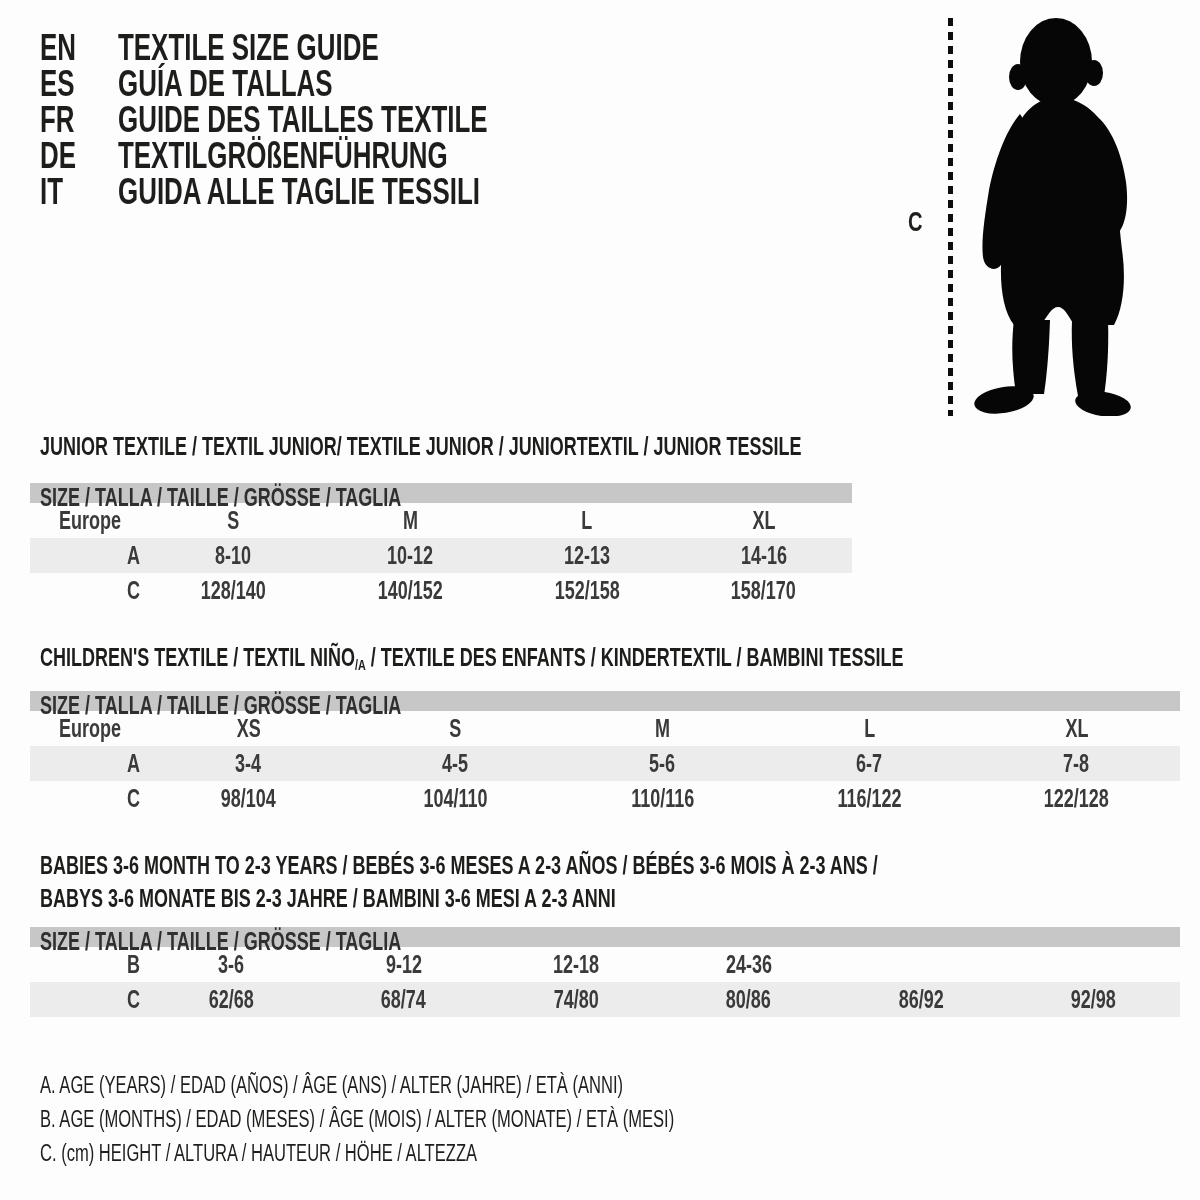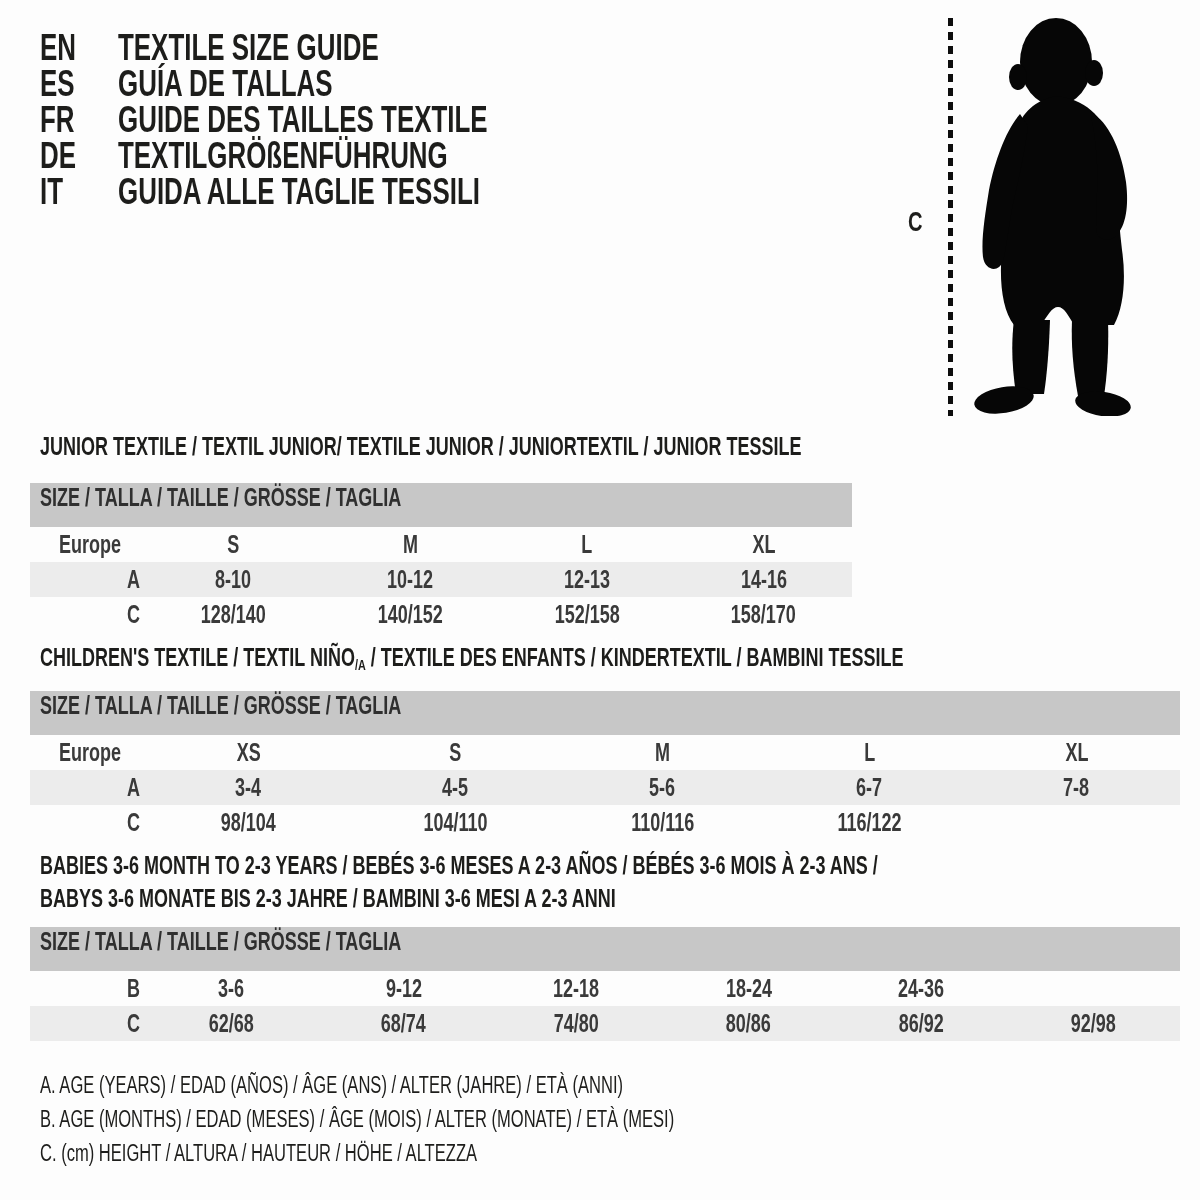--- a/index.html
+++ b/index.html
@@ -28,21 +28,21 @@
   }
   .toddler { position:absolute; left:966px; top:16px; width:172px; height:400px; }
 
   
   .sec-title { position:absolute; left:40px; height:28px; line-height:28px; font-size:25px; font-weight:700; }
   .sub { font-size:15px; vertical-align:-4px; }
 
   
   .size-table { position:absolute; left:30px; }
   .t-head {
-    height:44px; line-height:28px; background:#c7c7c7;
+    height:20px; line-height:28px; background:#c7c7c7;
     font-size:25px; font-weight:700; color:#2f2f2f; padding-left:10px;
     box-sizing:border-box;
   }
   .t-row { display:grid; height:35px; line-height:35px; font-size:25px; font-weight:700; color:#3a3a3a; }
   .cols4 { grid-template-columns:115px repeat(4,1fr); }
   .cols5 { grid-template-columns:115px repeat(5,1fr); }
   .cols6 { grid-template-columns:115px repeat(6,1fr); }
   .stripe { background:#ececec; }
   .t-label { padding-left:10px; text-align:right; overflow:visible; }
   .t-cell  { text-align:center; }
@@ -150,39 +150,39 @@
       <span class="t-cell"><span class="cond-c">5-6</span></span>
       <span class="t-cell"><span class="cond-c">6-7</span></span>
       <span class="t-cell"><span class="cond-c">7-8</span></span>
     </div>
     <div class="t-row cols5">
       <span class="t-label"><span class="cond">C</span></span>
       <span class="t-cell"><span class="cond-c">98/104</span></span>
       <span class="t-cell"><span class="cond-c">104/110</span></span>
       <span class="t-cell"><span class="cond-c">110/116</span></span>
       <span class="t-cell"><span class="cond-c">116/122</span></span>
+      <span class="t-cell"><span class="cond-c">122/128</span></span>
     </div>
   </div>
 
   <div class="sec-title" style="top:851px">
     <span class="cond">BABIES 3-6 MONTH TO 2-3 YEARS / BEBÉS 3-6 MESES A 2-3 AÑOS / BÉBÉS 3-6 MOIS À 2-3 ANS /</span>
   </div>
   <div class="sec-title" style="top:884px">
     <span class="cond">BABYS 3-6 MONATE BIS 2-3 JAHRE / BAMBINI 3-6 MESI A 2-3 ANNI</span>
   </div>
   <div class="size-table" style="top:927px;width:1150px">
     <div class="t-head">
       <span class="cond">SIZE / TALLA / TAILLE / GRÖSSE / TAGLIA</span>
     </div>
     <div class="t-row cols6">
       <span class="t-label"><span class="cond">B</span></span>
       <span class="t-cell"><span class="cond-c">3-6</span></span>
       <span class="t-cell"><span class="cond-c">9-12</span></span>
       <span class="t-cell"><span class="cond-c">12-18</span></span>
-      <span class="t-cell"><span class="cond-c">18-24</span></span>
       <span class="t-cell"><span class="cond-c">24-36</span></span>
     </div>
     <div class="t-row cols6 stripe">
       <span class="t-label"><span class="cond">C</span></span>
       <span class="t-cell"><span class="cond-c">62/68</span></span>
       <span class="t-cell"><span class="cond-c">68/74</span></span>
       <span class="t-cell"><span class="cond-c">74/80</span></span>
       <span class="t-cell"><span class="cond-c">80/86</span></span>
       <span class="t-cell"><span class="cond-c">86/92</span></span>
       <span class="t-cell"><span class="cond-c">92/98</span></span>

